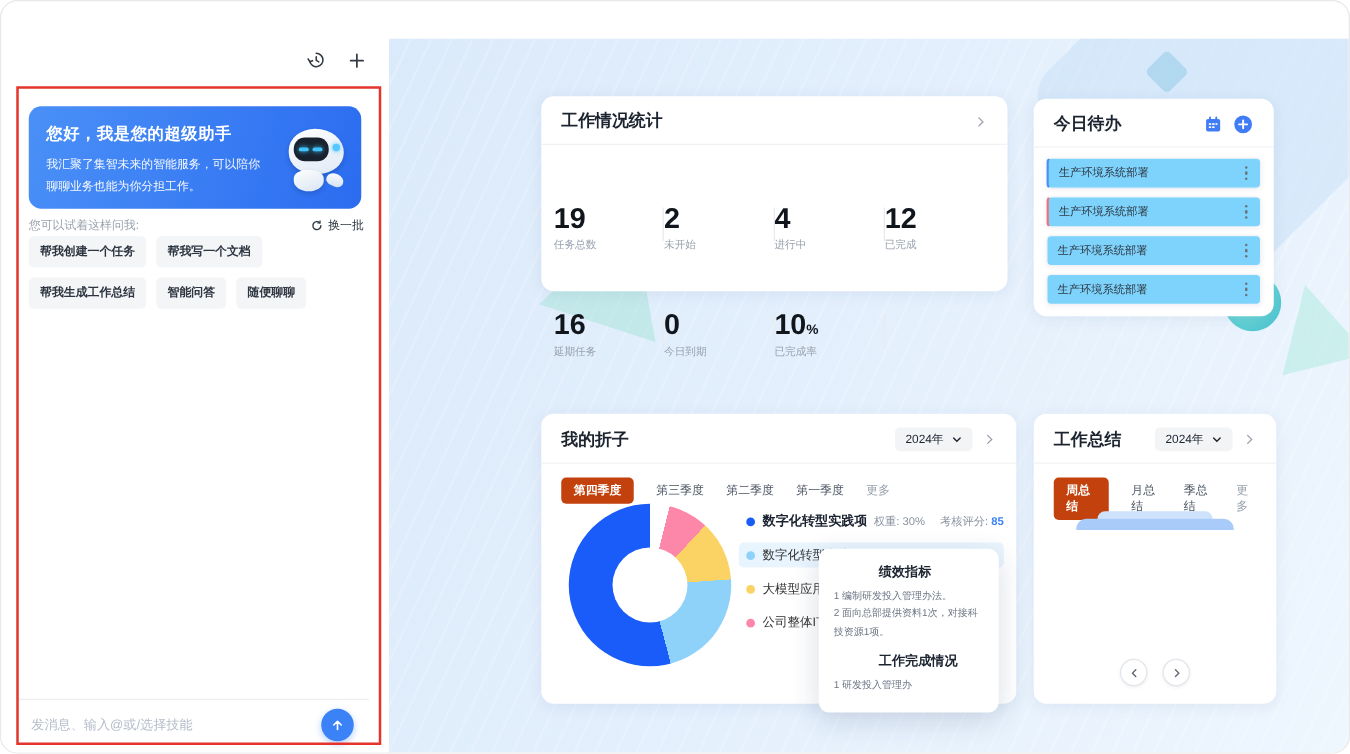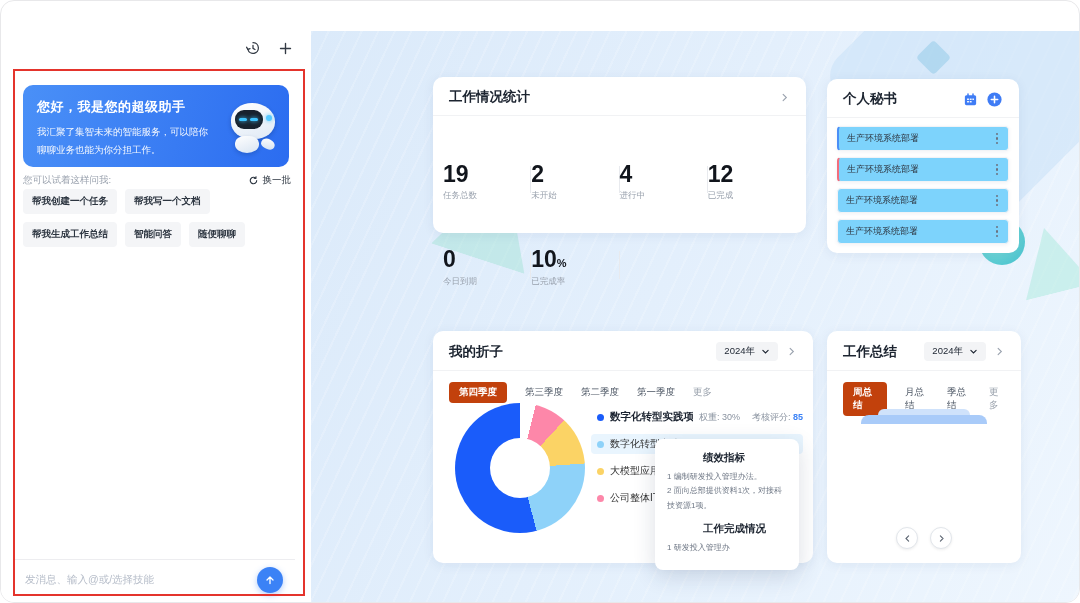--- a/index.html
+++ b/index.html
@@ -244,33 +244,37 @@
         </div>
         <div class="stat">
           <div class="stat-val"><span>4</span><span class="stat-unit"></span></div>
           <div class="stat-label">进行中</div>
         </div>
         <div class="stat">
           <div class="stat-val"><span>12</span><span class="stat-unit"></span></div>
           <div class="stat-label">已完成</div>
         </div>
         <div class="stat">
+          <div class="stat-val"><span>16</span><span class="stat-unit"></span></div>
+          <div class="stat-label">延期任务</div>
+        </div>
+        <div class="stat">
           <div class="stat-val"><span>0</span><span class="stat-unit"></span></div>
           <div class="stat-label">今日到期</div>
         </div>
         <div class="stat">
           <div class="stat-val"><span>10</span><span class="stat-unit">%</span></div>
           <div class="stat-label">已完成率</div>
         </div>
       </div>
     </div>
 
     <div class="card todo-card">
       <div class="card-head">
-        <span class="card-title">个人秘书</span>
+        <span class="card-title">今日待办</span>
         <span class="head-right">
           <svg class="calendar-ic" width="15" height="15" viewBox="0 0 24 24">
             <rect x="3" y="5" width="18" height="16" rx="2.5" fill="#3f7cf5"></rect>
             <path d="M8 3v4M16 3v4" stroke="#3f7cf5" stroke-width="2.4" stroke-linecap="round"></path>
             <rect x="6.5" y="10.5" width="3" height="2.2" fill="#fff"></rect>
               <rect x="10.8" y="10.5" width="3" height="2.2" fill="#fff"></rect>
               <rect x="15" y="10.5" width="2.5" height="2.2" fill="#fff"></rect>
             <rect x="6.5" y="14.5" width="3" height="2.2" fill="#fff"></rect>
               <rect x="10.8" y="14.5" width="3" height="2.2" fill="#fff"></rect>
           </svg>

